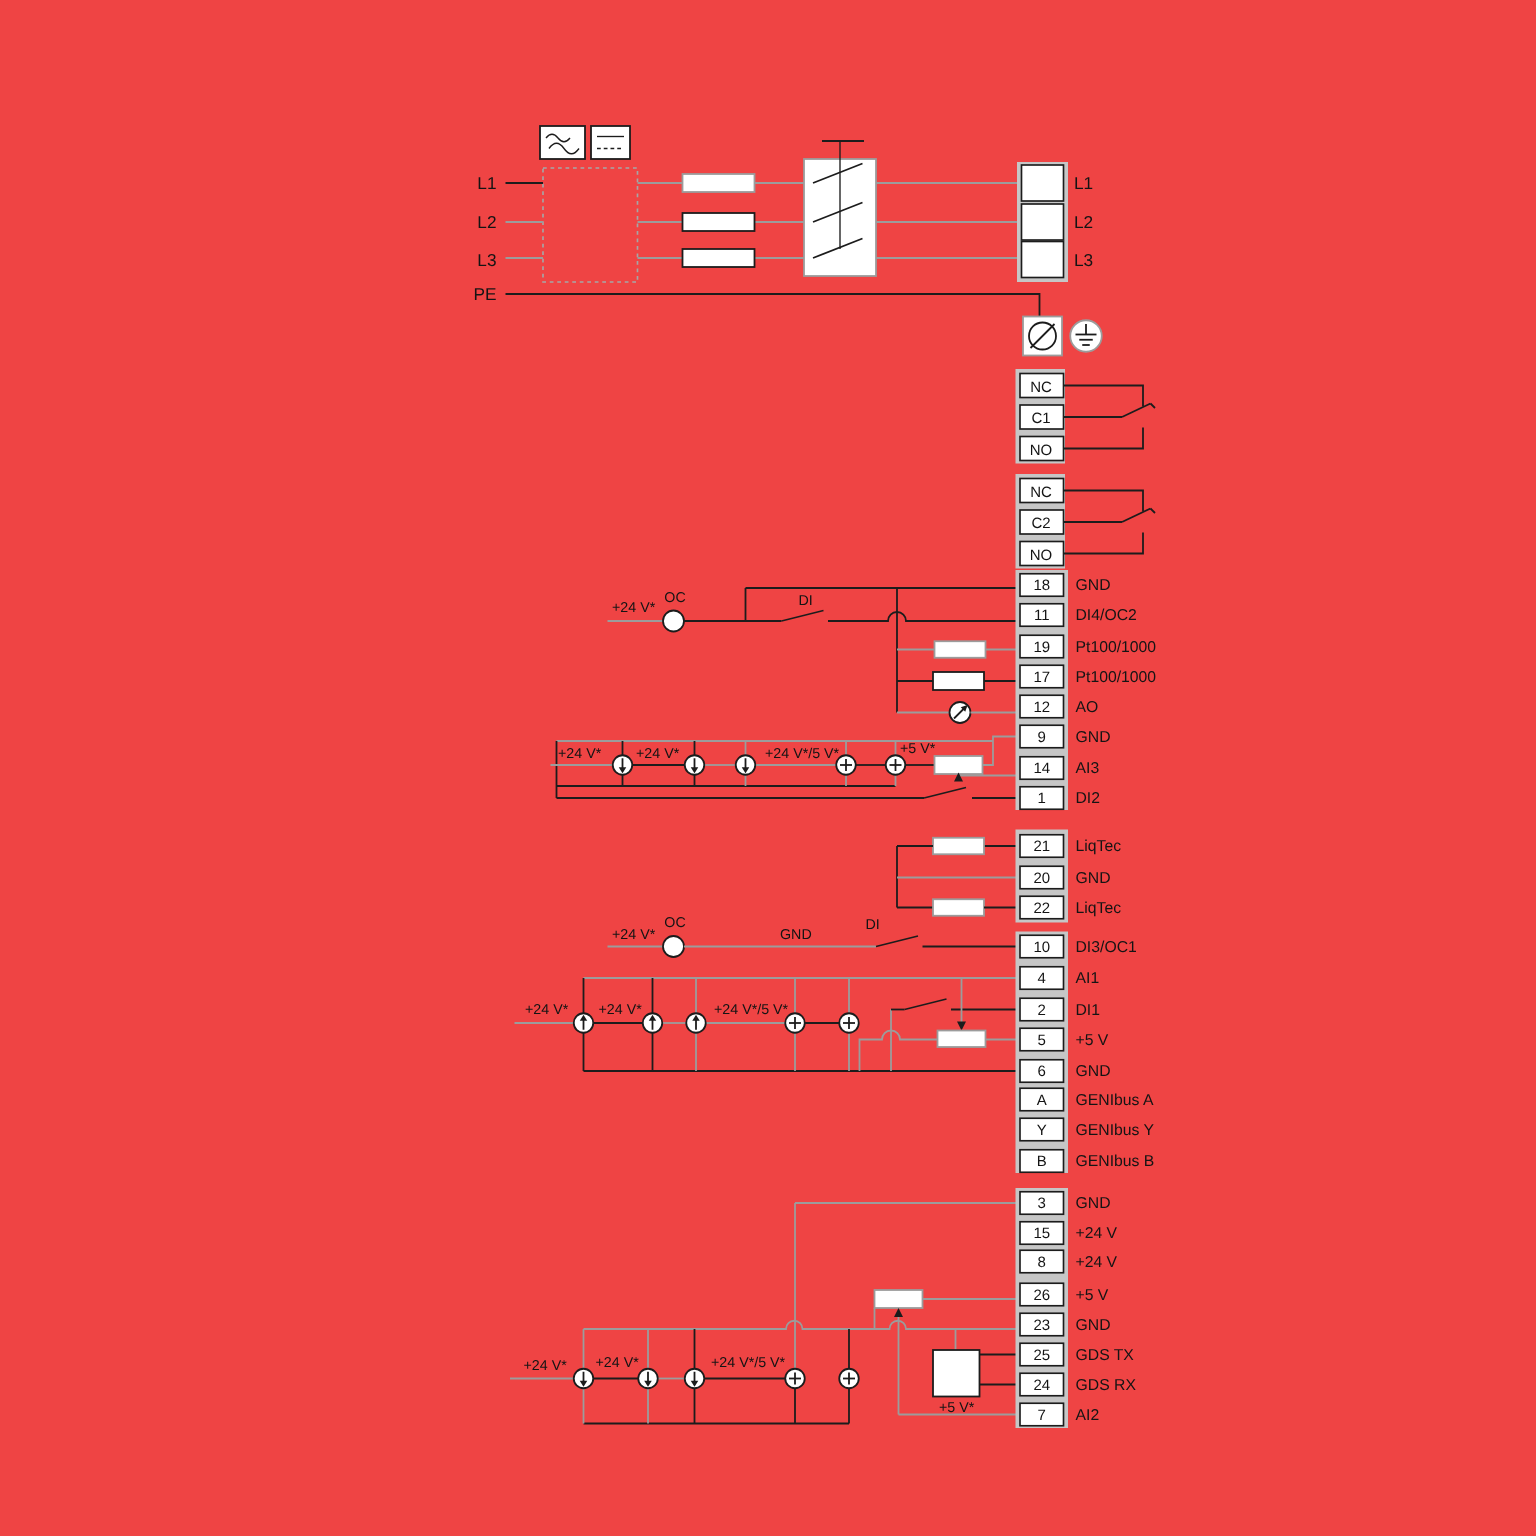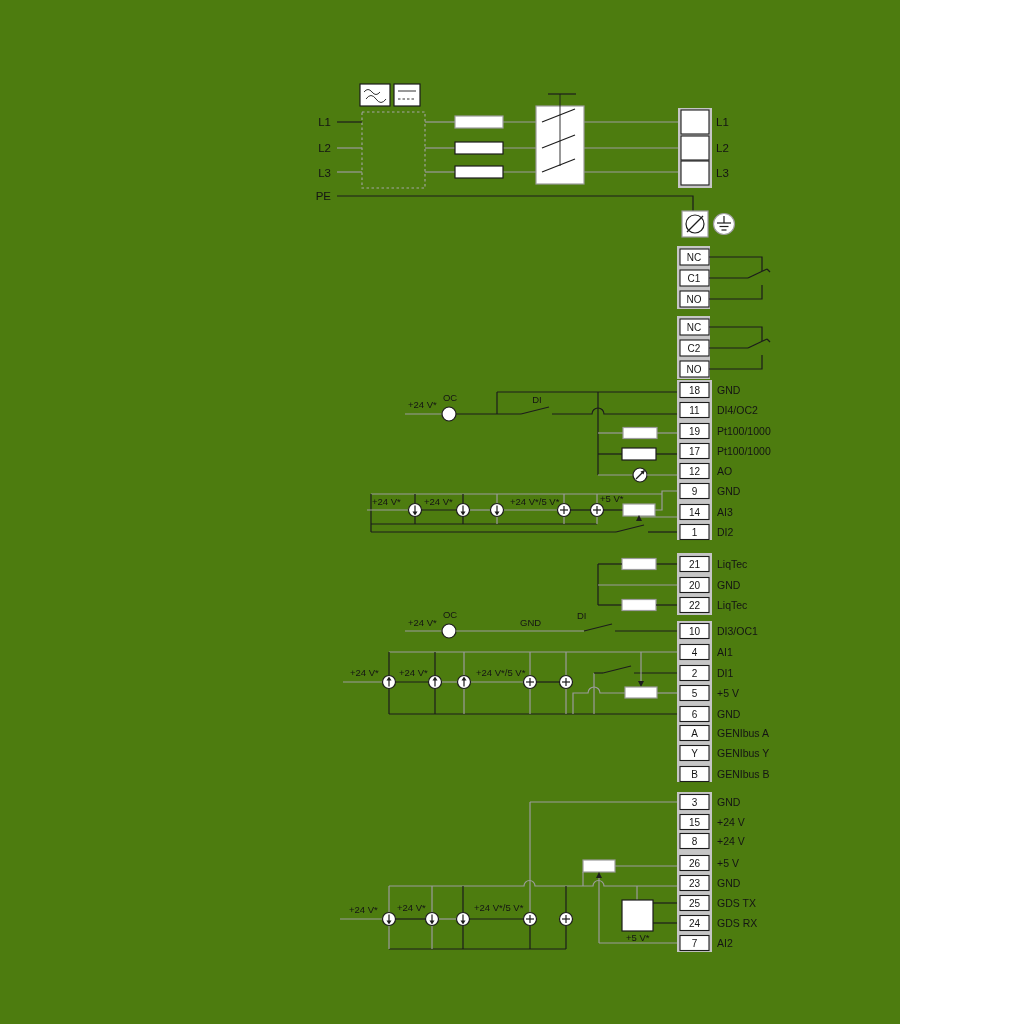--- a/index.html
+++ b/index.html
@@ -1,16 +1,16 @@
 <!DOCTYPE html>
 <html><head>
 <meta charset="utf-8">
 <style>
   html,body{margin:0;padding:0;background:#fff;}
-  #stage{position:relative;width:900px;height:1024px;background:#4d7c0f;overflow:hidden;}
+  #stage{position:relative;width:1024px;height:1024px;background:#ef4444;overflow:hidden;}
   svg{display:block;}
   text{font-family:"Liberation Sans","DejaVu Sans",sans-serif;fill:#141414;}
   .t95{font-size:9.5px;}
   .t10{font-size:10px;}
   .t105{font-size:10.5px;}
   .t115{font-size:11.5px;}
   .wb{stroke:#1c1c1c;stroke-width:1.2;fill:none;}
   .wg{stroke:#9c9c9c;stroke-width:1.2;fill:none;}
   .thin{stroke:#1c1c1c;stroke-width:0.9;fill:none;}
   .dash{stroke:#a6a6a6;stroke-width:1.1;fill:none;stroke-dasharray:2.5 2.5;}

